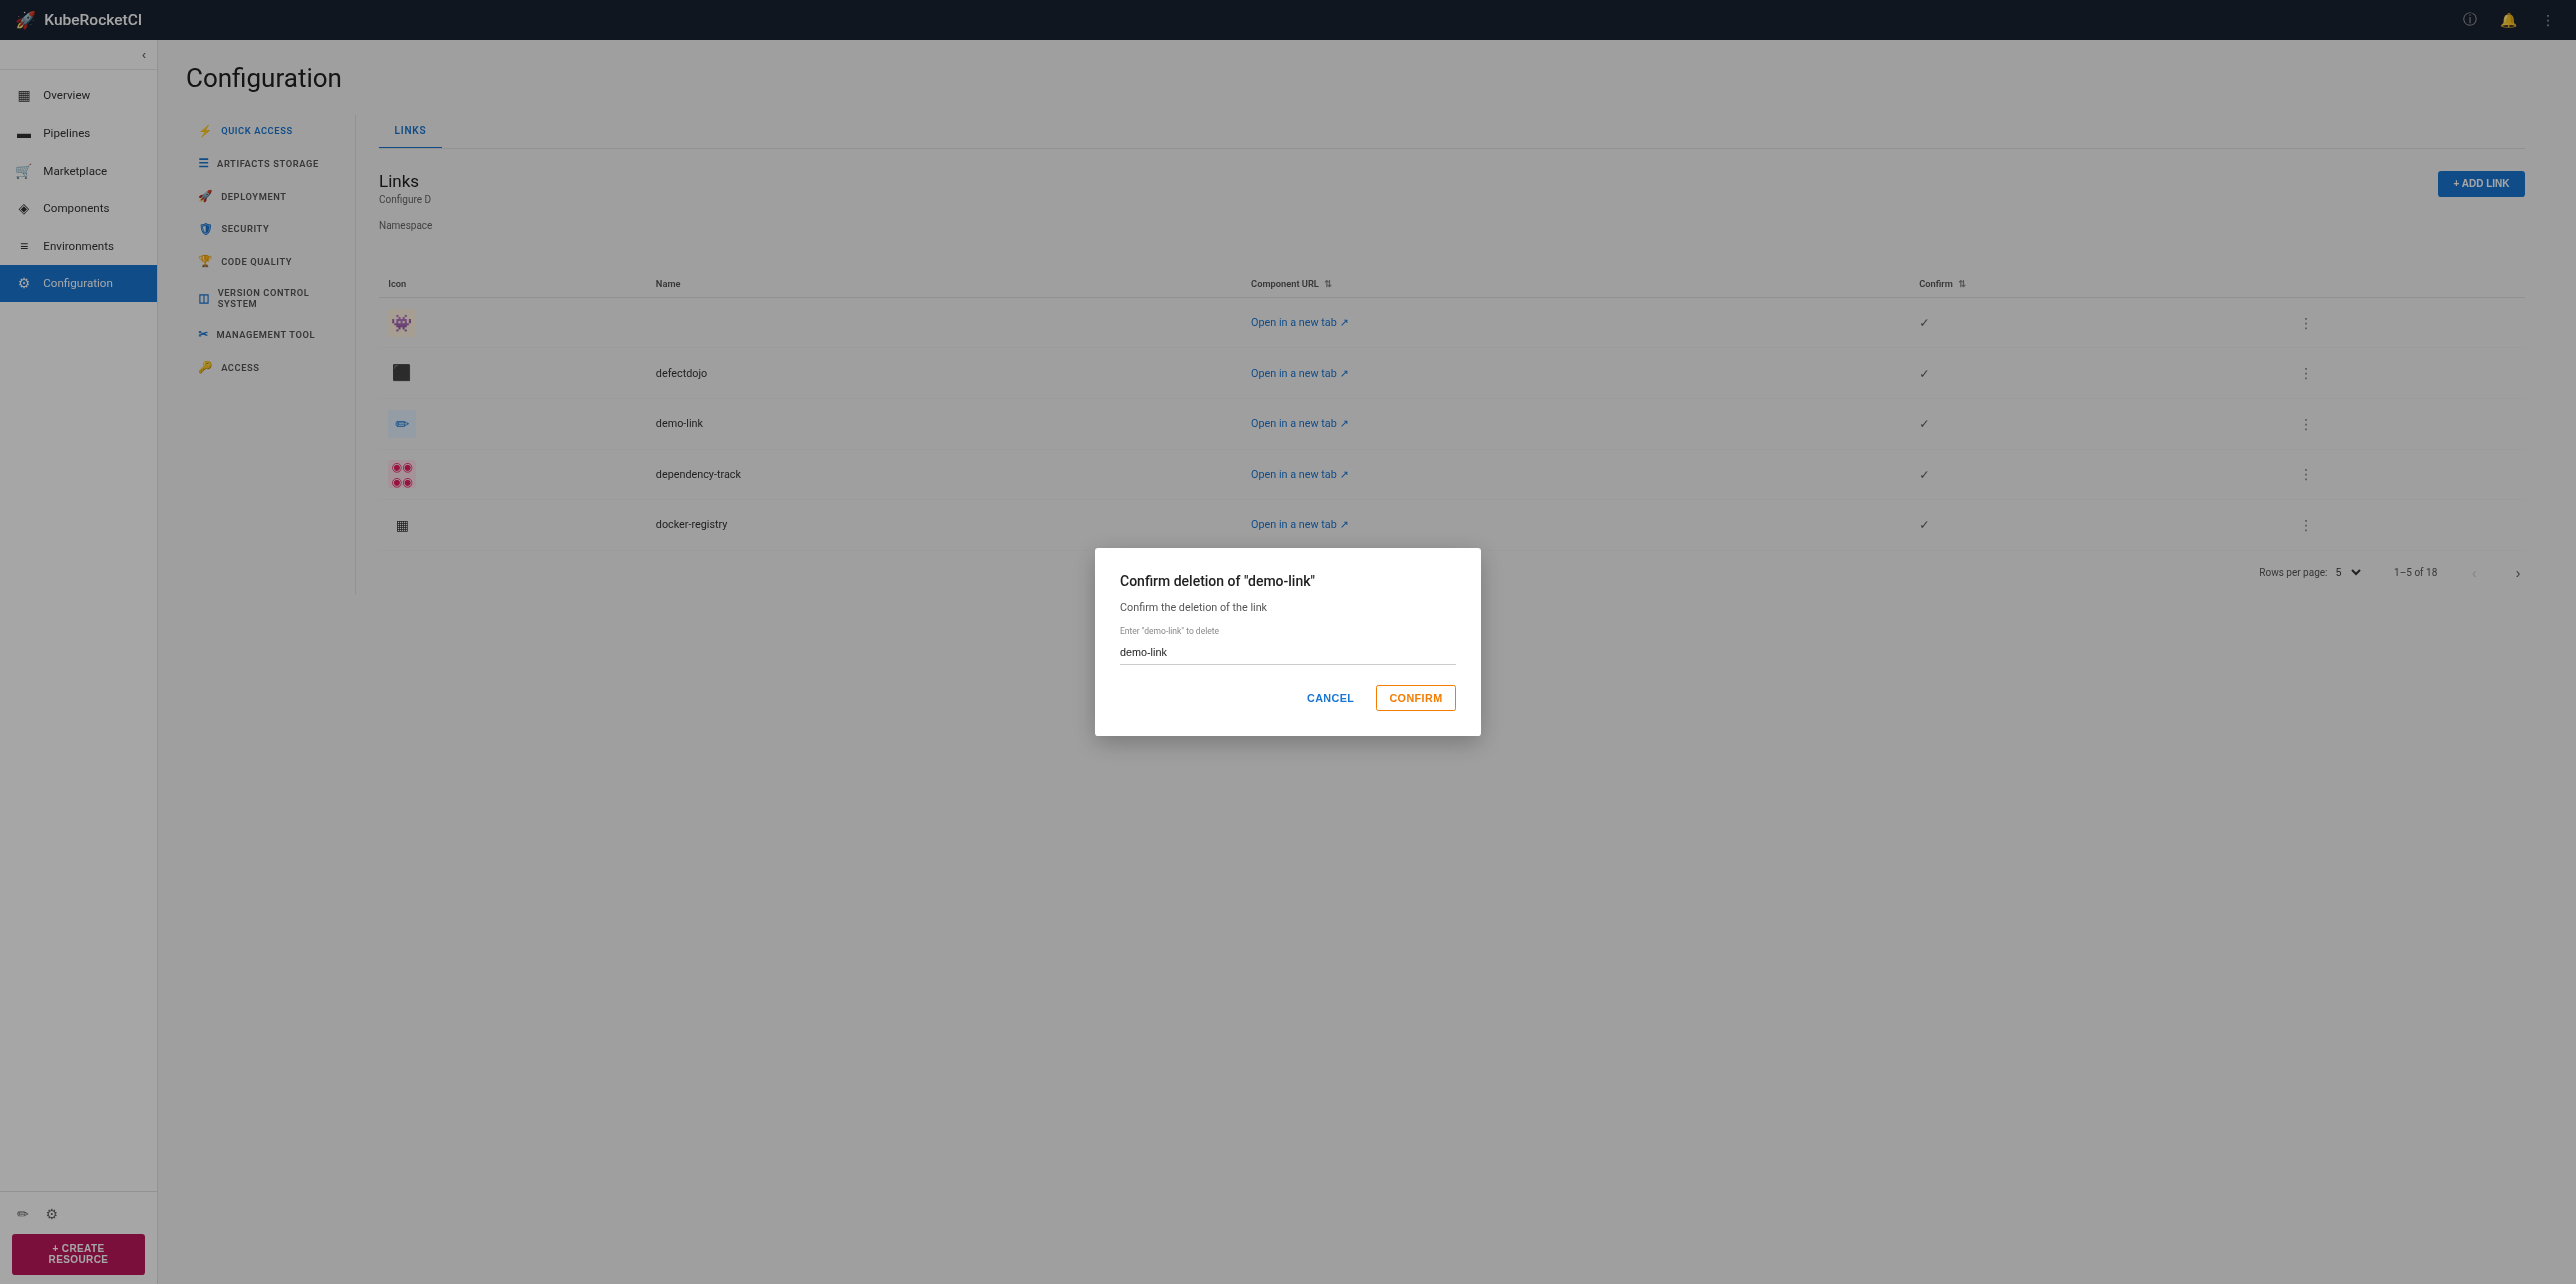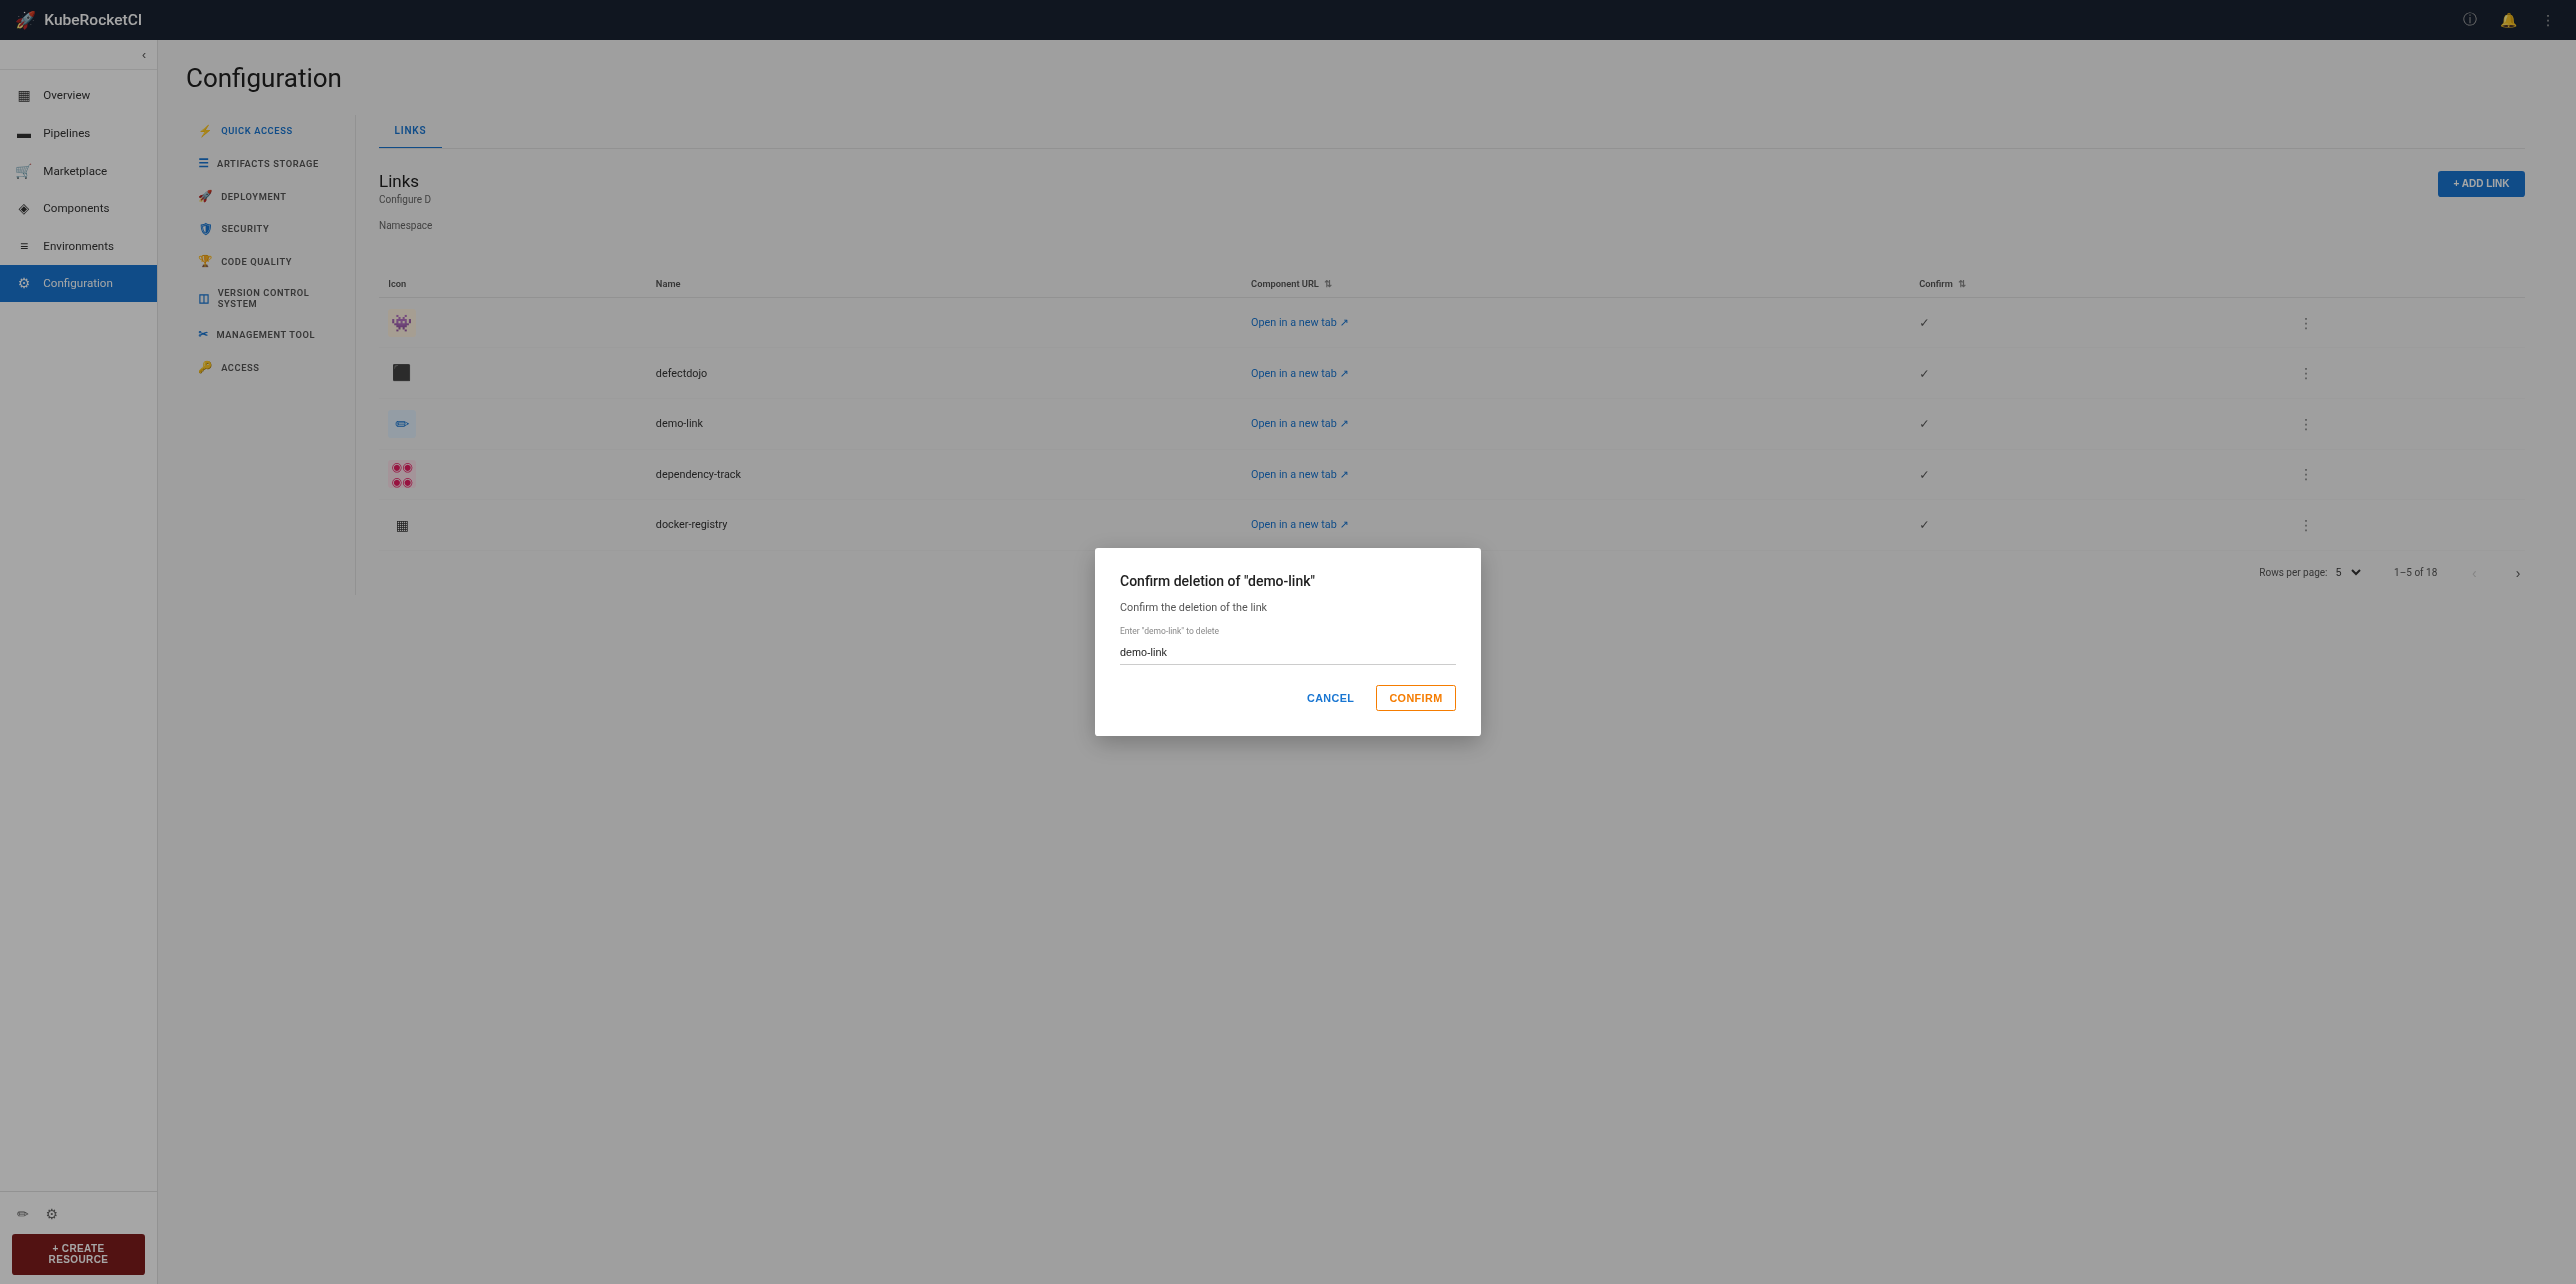--- a/index.html
+++ b/index.html
@@ -114,21 +114,21 @@
       align-items: center;
     }
     .sidebar-bottom-icon {
       color: #666;
       font-size: 14px;
       cursor: pointer;
       padding: 4.6px;
       border-radius: 3.1px;
     }
     .create-resource-btn {
-      background: #7f1d1d;
+      background: #be185d;
       color: white;
       border: none;
       border-radius: 3.1px;
       padding: 9.3px 12.4px;
       font-size: 10px;
       font-weight: 600;
       cursor: pointer;
       display: flex;
       align-items: center;
       gap: 6.2px;

